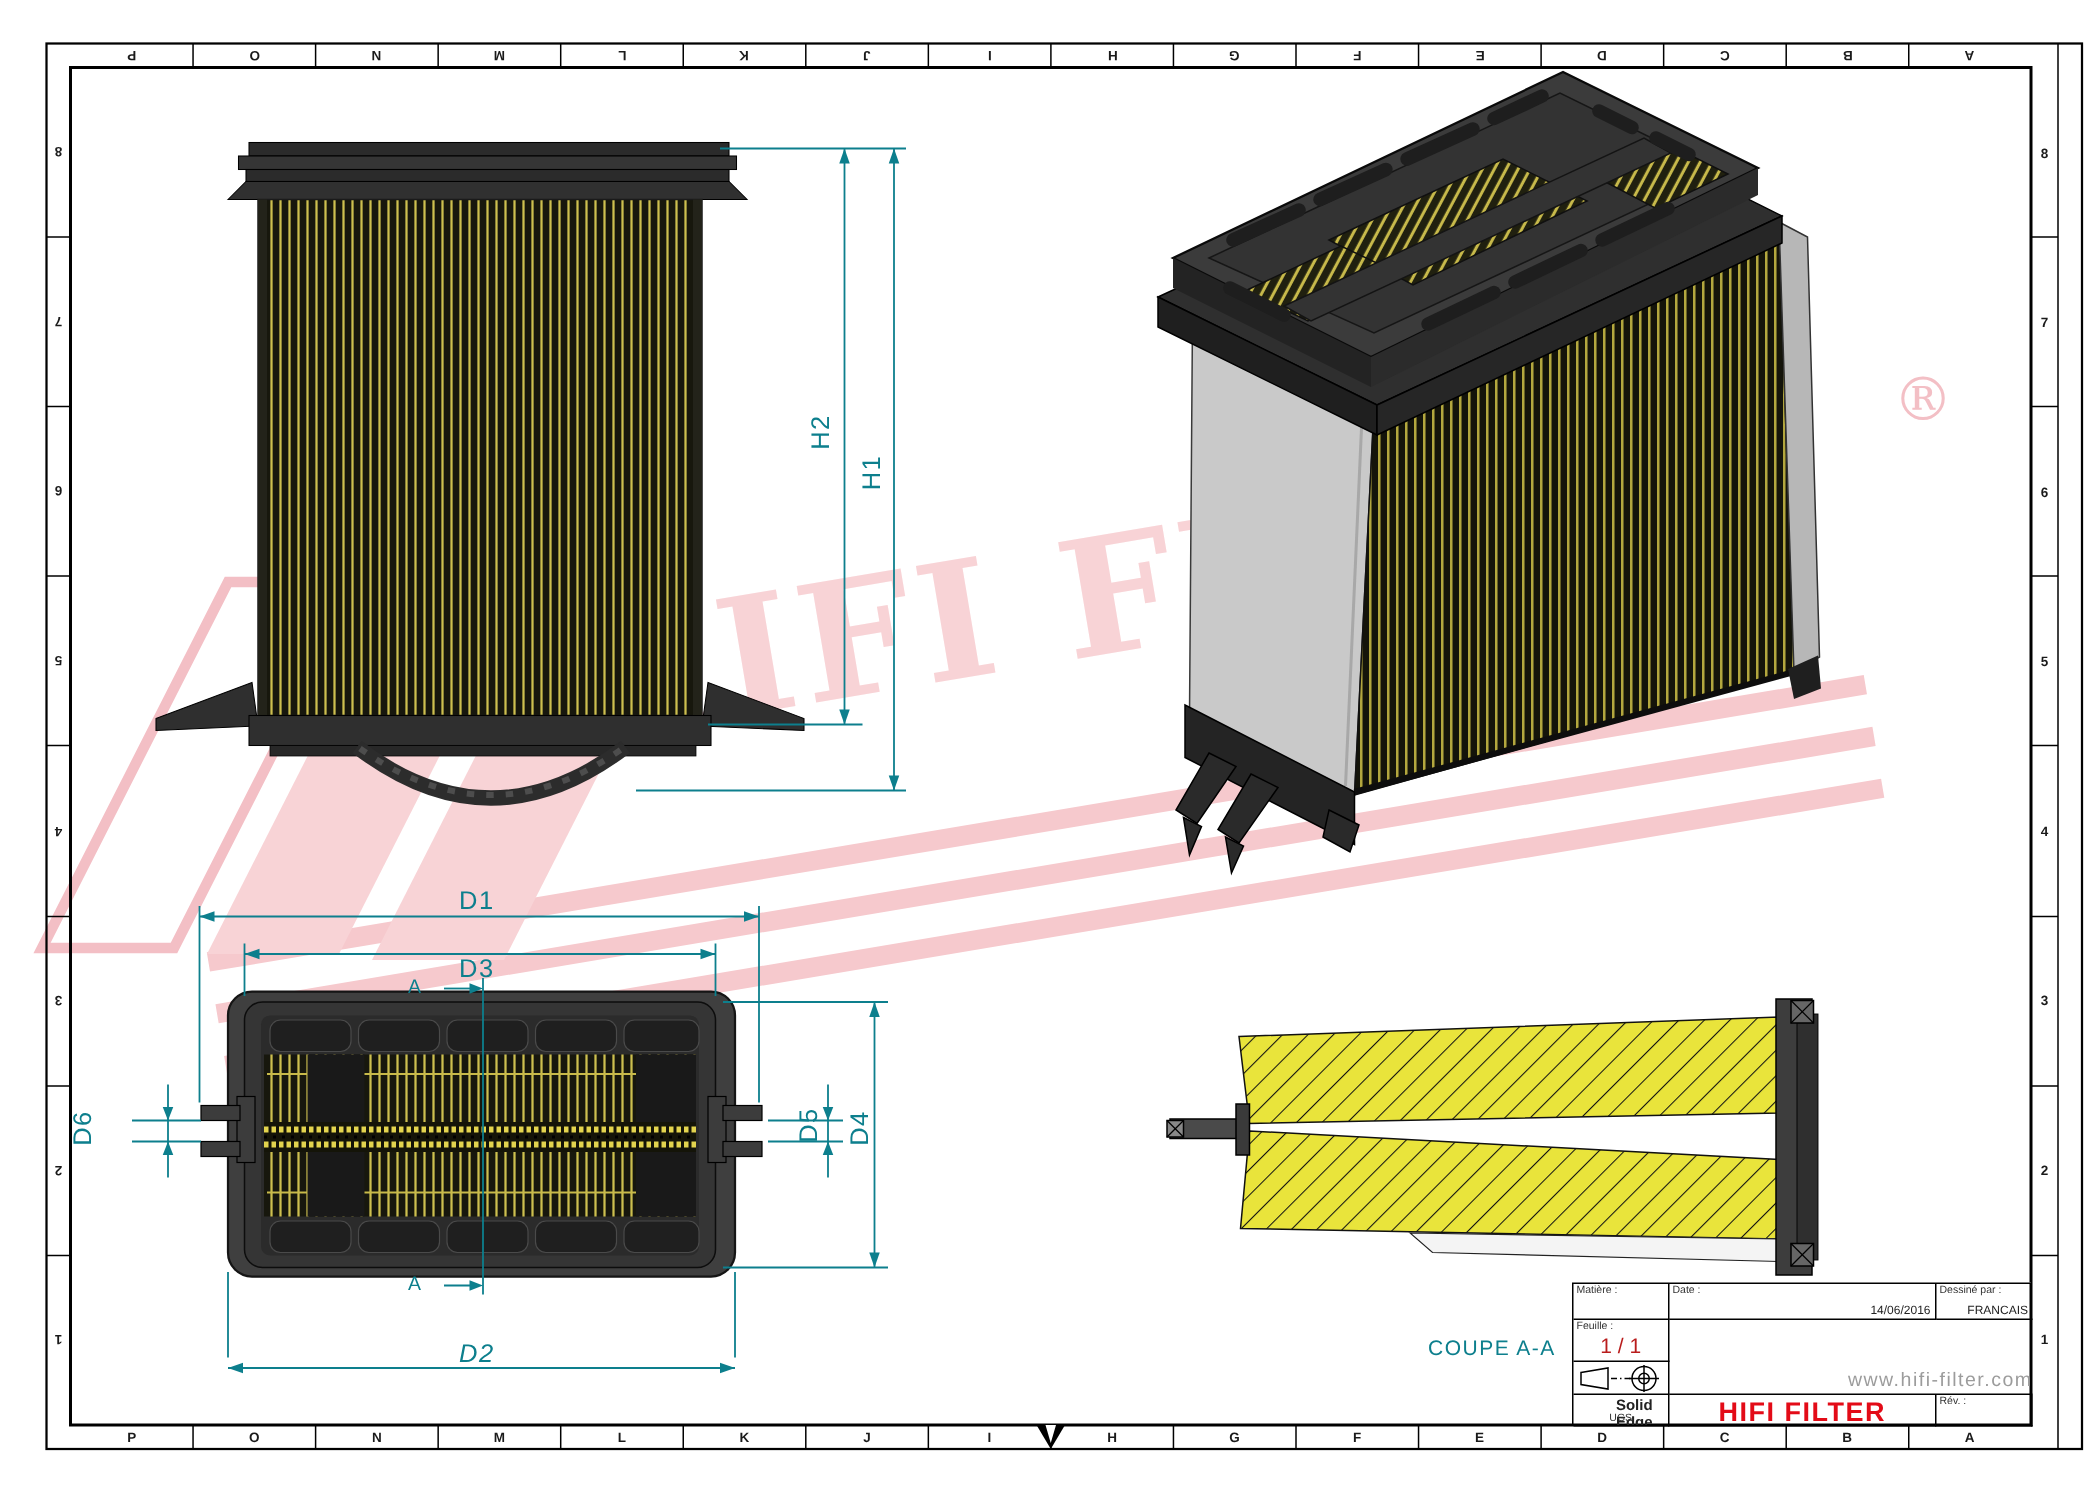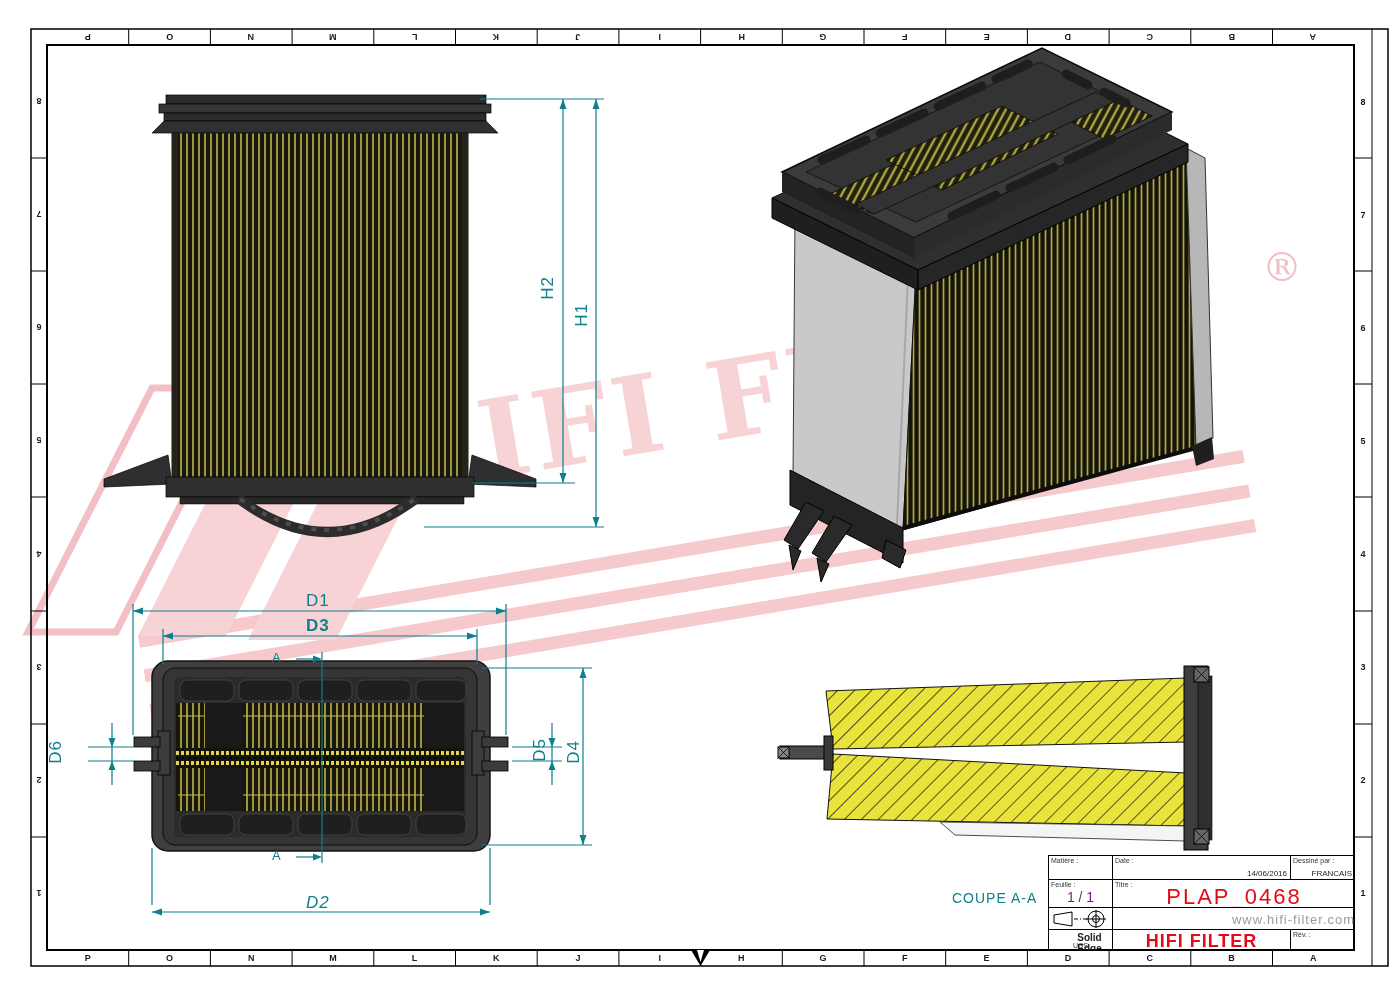--- a/index.html
+++ b/index.html
@@ -44,21 +44,21 @@
   .c-matiere{grid-column:1;grid-row:1;}
   .c-date{grid-column:2;grid-row:1;}
   .c-drawn{grid-column:3;grid-row:1;}
   .c-sheet{grid-column:1;grid-row:2;}
   .c-title{grid-column:2/4;grid-row:2;}
   .c-proj{grid-column:1;grid-row:3;}
   .c-web{grid-column:2/4;grid-row:3;}
   .c-cad{grid-column:1;grid-row:4;border-bottom:none;}
   .c-comp{grid-column:2;grid-row:4;border-bottom:none;}
   .c-rev{grid-column:3;grid-row:4;border-bottom:none;border-right:none;}
-  .sheetval{position:absolute;left:0;right:0;bottom:2px;text-align:center;font-size:14px;color:#701a75;}
+  .sheetval{position:absolute;left:0;right:0;bottom:2px;text-align:center;font-size:14px;color:#b91c1c;}
   .titleval{position:absolute;left:0;right:0;top:4px;text-align:center;font-size:22px;
     color:var(--red);letter-spacing:2px;}
   .webval{position:absolute;left:0;right:0;top:4px;text-align:right;font-size:13px;
     color:var(--gray_text);letter-spacing:1px;}
   .compval{position:absolute;left:0;right:0;top:1px;text-align:center;font-size:18px;
     font-weight:bold;color:var(--red);letter-spacing:1px;}
   .cadname{position:absolute;left:18px;right:0;top:2px;text-align:center;font-size:10px;
     font-weight:bold;color:#222;}
   .cadvendor{position:absolute;left:0;right:0;bottom:1px;text-align:center;font-size:7px;color:#333;}
 </style>
@@ -384,21 +384,21 @@
     <span>5</span>
     <span>4</span>
     <span>3</span>
     <span>2</span>
     <span>1</span>
 </div>
 
 <span class="dim ovl vrot abs" style="left:536px;top:278px;">H2</span>
 <span class="dim ovl vrot abs" style="left:570px;top:305px;">H1</span>
 <span class="dim ovl abs" style="left:306px;top:591px;">D1</span>
-<span class="dim ovl abs" style="left:306px;top:616px;font-weight:bold;">D3</span>
+<span class="dim ovl abs" style="left:306px;top:636px;">D3</span>
 <span class="dim ovl abs" style="left:306px;top:893px;font-style:italic;">D2</span>
 <span class="dim ovl vrot abs" style="left:44px;top:742px;">D6</span>
 <span class="dim ovl vrot abs" style="left:528px;top:740px;">D5</span>
 <span class="dim ovl vrot abs" style="left:562px;top:742px;">D4</span>
 <span class="dim ovl small abs" style="left:272px;top:650px;">A</span>
 <span class="dim ovl small abs" style="left:272px;top:848px;">A</span>
 <span class="coupe ovl">COUPE A-A</span>
 
 <div id="tblock">
   <div class="cell c-matiere">
@@ -408,24 +408,20 @@
     <span class="lab">Date :</span>
     <span class="val-br">14/06/2016</span>
   </div>
   <div class="cell c-drawn" style="border-right:none;">
     <span class="lab">Dessiné par :</span>
     <span class="val-br">FRANCAIS</span>
   </div>
   <div class="cell c-sheet">
     <span class="lab">Feuille :</span>
     <span class="sheetval">1 / 1</span>
-  </div>
-  <div class="cell c-title" style="border-right:none;">
-    <span class="lab">Titre :</span>
-    <span class="titleval">PLAP_0468</span>
   </div>
   <div class="cell c-proj">
     <svg width="62" height="20" style="position:absolute;left:1px;top:1px;">
       <g stroke="#000" stroke-width="1" fill="none">
         <polygon points="4,6 22,3 22,17 4,14"></polygon>
         <line x1="24" y1="10" x2="38" y2="10" stroke-dasharray="4,2,1,2"></line>
         <circle cx="46" cy="10" r="8"></circle>
         <circle cx="46" cy="10" r="3.5"></circle>
         <line x1="36" y1="10" x2="56" y2="10"></line>
         <line x1="46" y1="1" x2="46" y2="19"></line>

